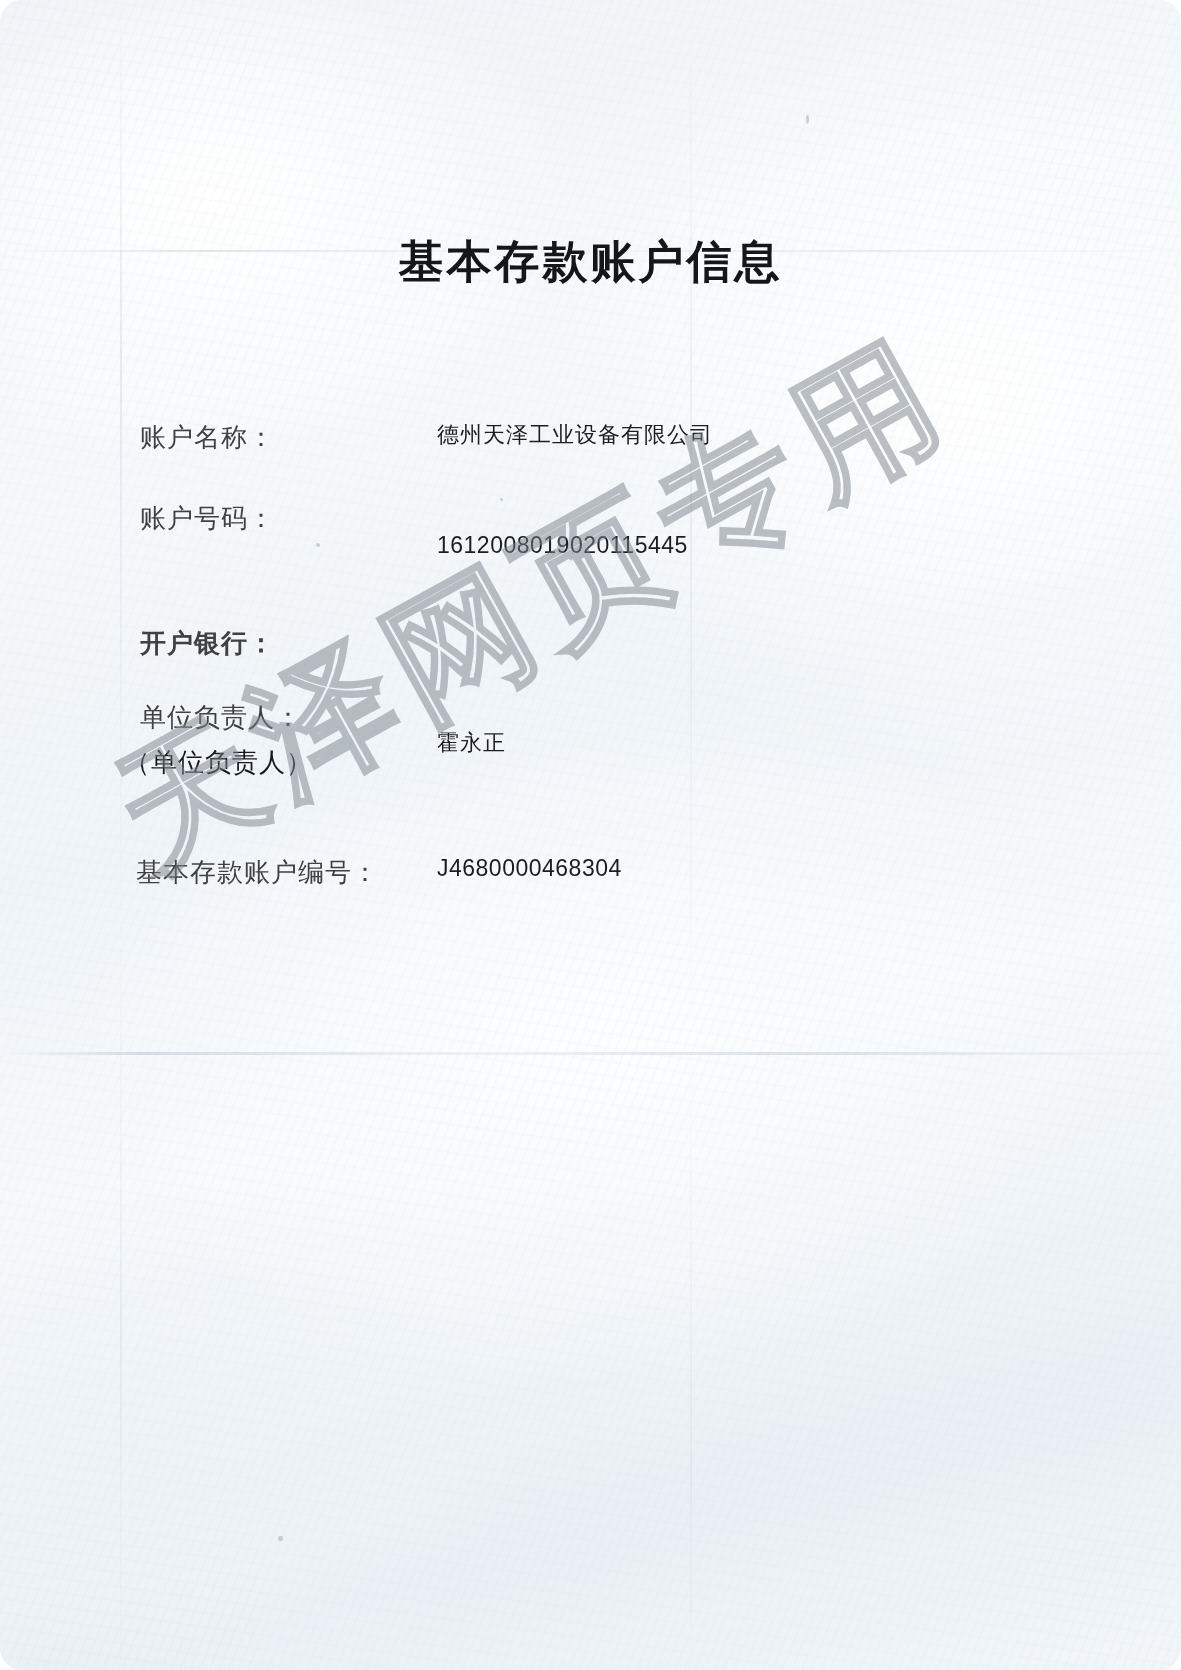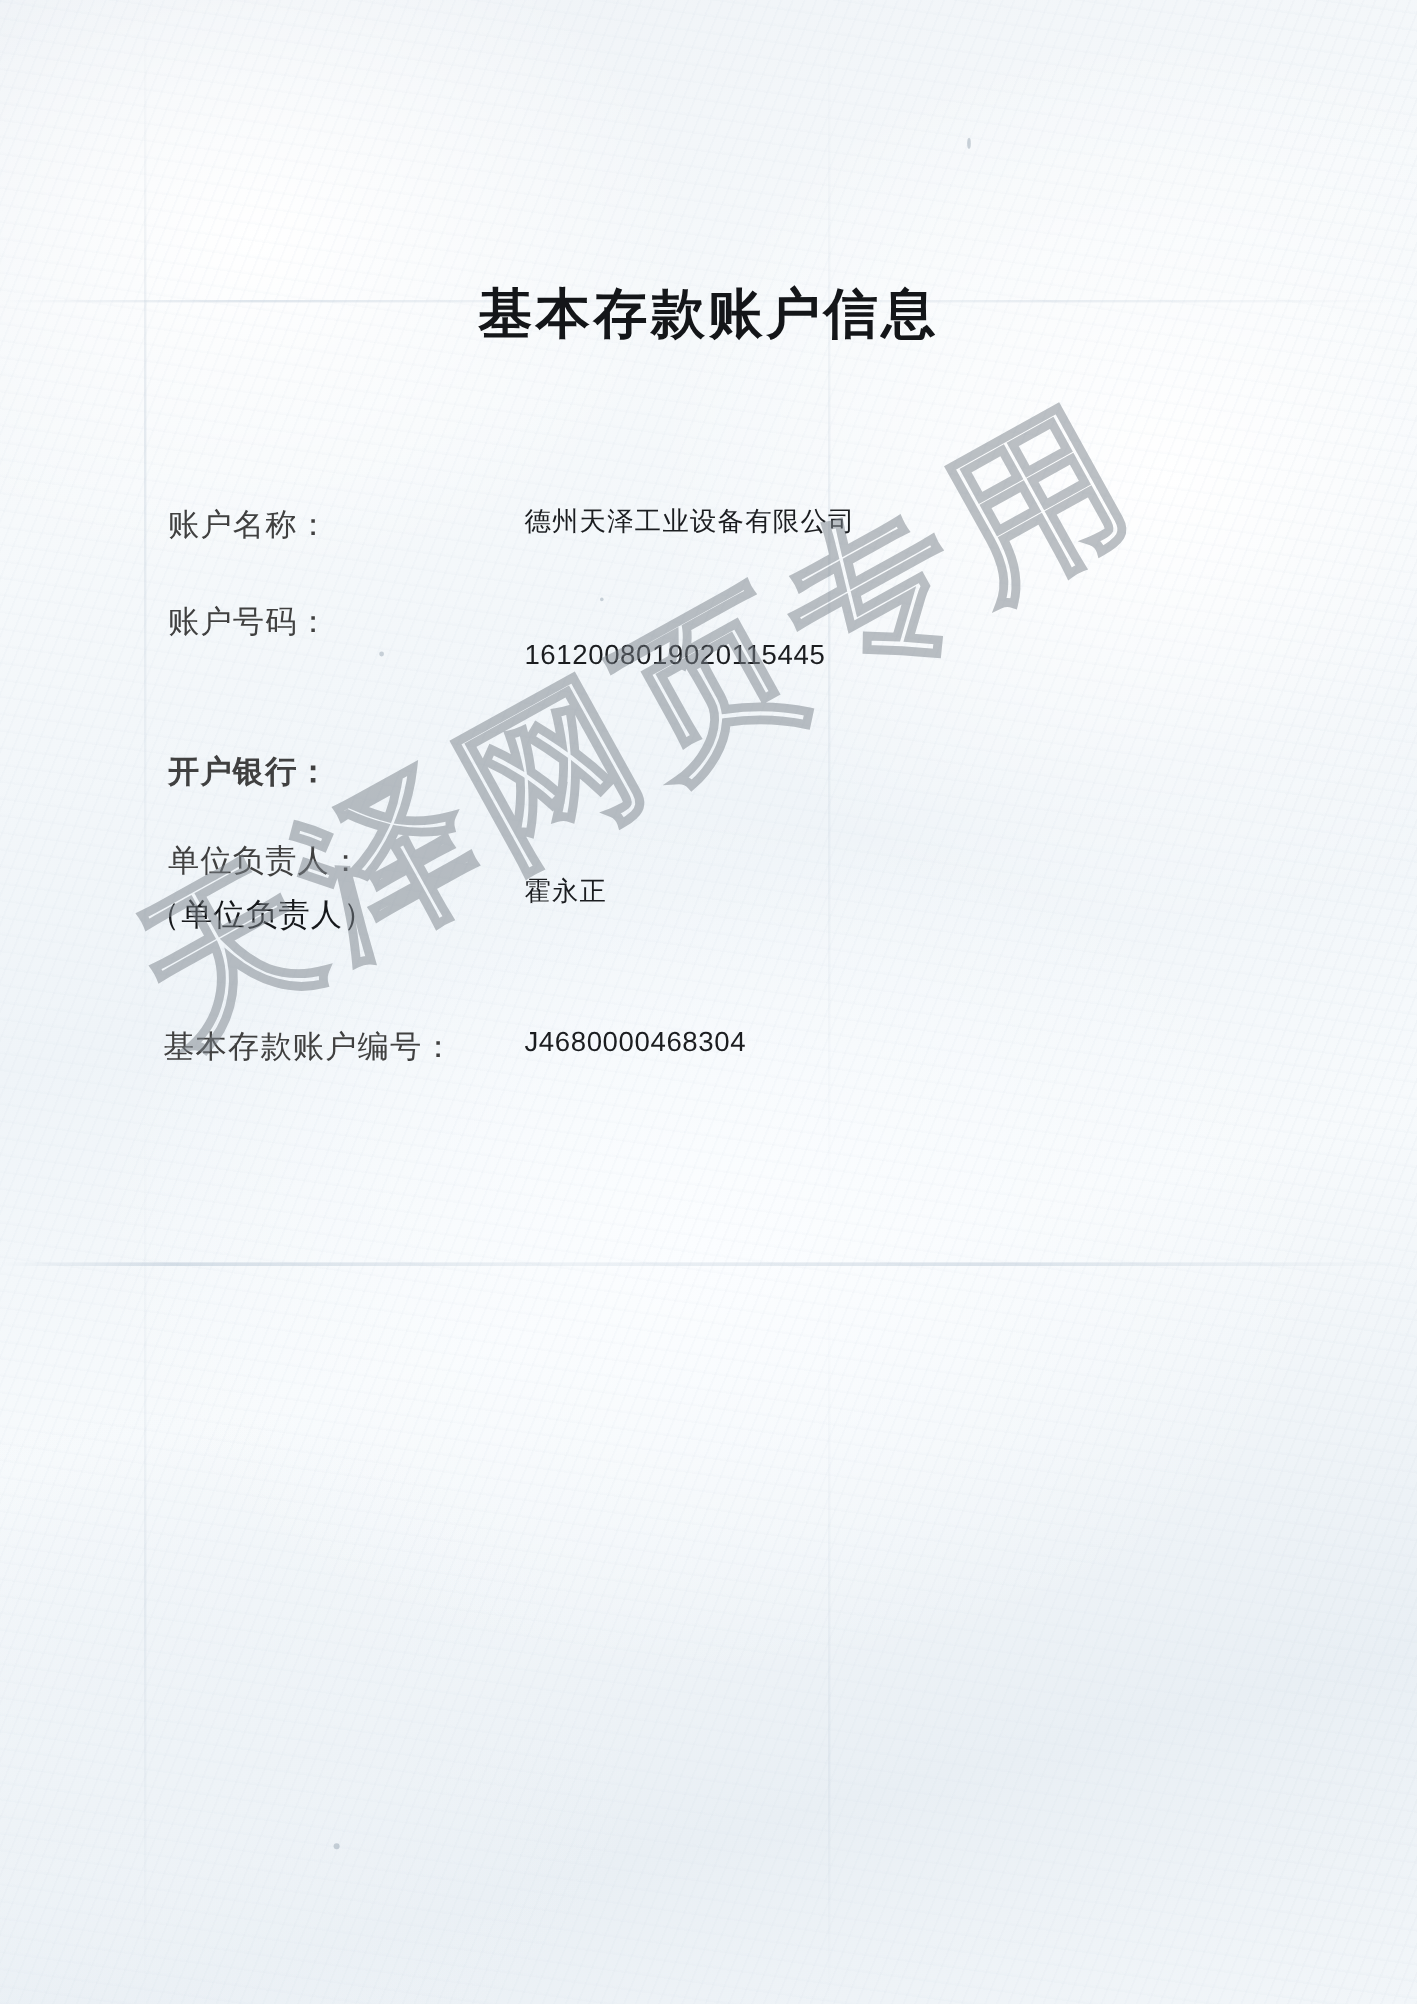--- a/index.html
+++ b/index.html
@@ -9,20 +9,21 @@
   }
   body {
     font-family: "Liberation Sans", sans-serif;
   }
   .page {
     position: relative;
     width: 1181px;
     height: 1670px;
     overflow: hidden;
     background: #f2f5f8;
+    border-radius: 22px;
   }
   
   .paper-bg {
     position: absolute;
     inset: 0;
     background:
       radial-gradient(ellipse 520px 400px at 18% 12%, #ffffff 0%, rgba(255,255,255,0) 70%),
       radial-gradient(ellipse 600px 520px at 82% 24%, #ffffff 0%, rgba(255,255,255,0) 72%),
       radial-gradient(ellipse 700px 480px at 50% 62%, #fbfdff 0%, rgba(251,253,255,0) 75%),
       radial-gradient(ellipse 560px 420px at 12% 88%, #eef3f7 0%, rgba(238,243,247,0) 70%),

